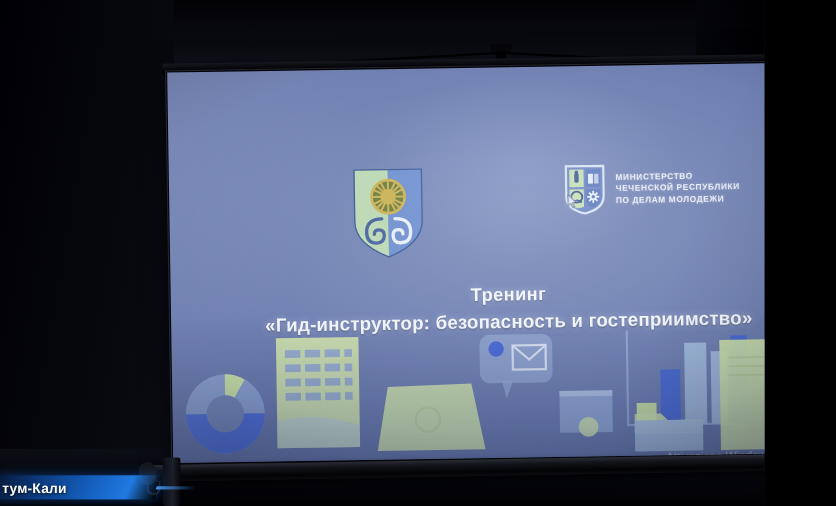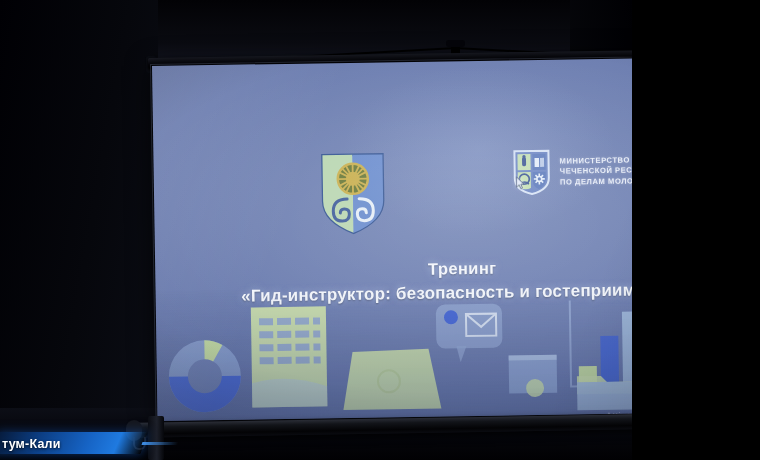--- a/index.html
+++ b/index.html
@@ -1,19 +1,19 @@
 <!DOCTYPE html>
 <html><head>
 <meta charset="utf-8">
 <style>
   html,body{margin:0;padding:0;background:#000;}
   body{width:760px;height:460px;overflow:hidden;
        font-family:"Liberation Sans","DejaVu Sans",sans-serif;}
 
-  .stage{position:relative;width:632px;height:460px;overflow:hidden;
+  .stage{position:relative;width:695px;height:460px;overflow:hidden;
          background:#07080c;}
 
   
   .room-wall{position:absolute;inset:0;
     background:
       linear-gradient(180deg,#0a0b10 0%,#0d0e14 42%,#090a0f 100%);}
   .room-left{position:absolute;left:0;top:0;width:158px;height:460px;
     background:linear-gradient(100deg,#000004 0%,#06070c 55%,#0b0d15 100%);}
   .room-right{position:absolute;right:0;top:0;width:62px;height:460px;
     background:linear-gradient(260deg,#000003 0%,#06070b 60%,#0a0c12 100%);}

